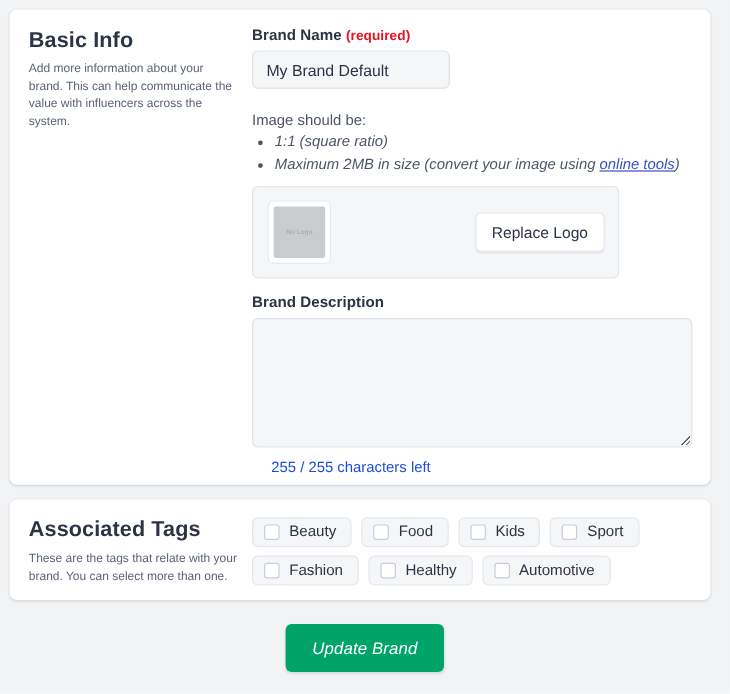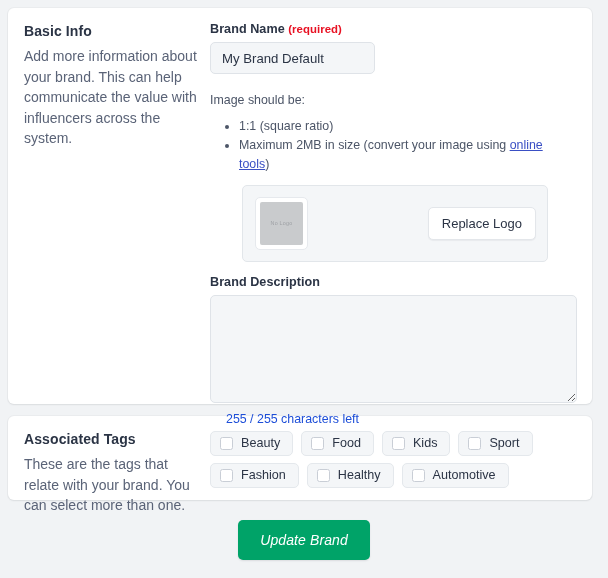--- a/index.html
+++ b/index.html
@@ -40,28 +40,28 @@
   }
 
   .col-left {
     width: 186px;
     flex: 0 0 186px;
     padding-right: 12px;
     box-sizing: border-box;
   }
 
   .section-title {
-    font-size: 14px;
+    font-size: 18px;
     color: #2b3445;
     margin: 1px 0 7px 0;
     letter-spacing: .1px;
   }
 
   .section-desc {
-    font-size: 14px;
+    font-size: 10px;
     line-height: 1.47;
     color: #5a6377;
     margin: 0;
   }
 
   .col-right {
     flex: 1 1 auto;
     min-width: 0;
   }
 
@@ -96,23 +96,24 @@
   .spacer-20 { height: 19px; }
   .spacer-14 { height: 13px; }
 
   .hint-line {
     font-size: 12.4px;
     color: #4c5567;
     margin: 0 0 2px 0;
   }
 
   ul.hint-list {
-    margin: 10px;
+    margin: 0;
     padding: 0 0 0 19px;
     list-style: disc;
+    font-style: italic;
   }
   ul.hint-list li {
     font-size: 12.4px;
     color: #4c5567;
     line-height: 1.55;
   }
   ul.hint-list li::marker { color: #4c5567; }
 
   a.inline-link {
     color: #3a4fc4;
@@ -123,21 +124,20 @@
     margin-top: 8px;
     width: 306px;
     height: 77px;
     box-sizing: border-box;
     background: #f4f6f8;
     border: 1px solid #e2e6ea;
     border-radius: 5px;
     display: flex;
     align-items: center;
     padding: 0 11px 0 12px;
-    margin-left: 32px;
   }
 
   .logo-thumb-wrap {
     width: 53px;
     height: 53px;
     box-sizing: border-box;
     background: #ffffff;
     border: 1px solid #e6e9ed;
     border-radius: 5px;
     display: flex;

